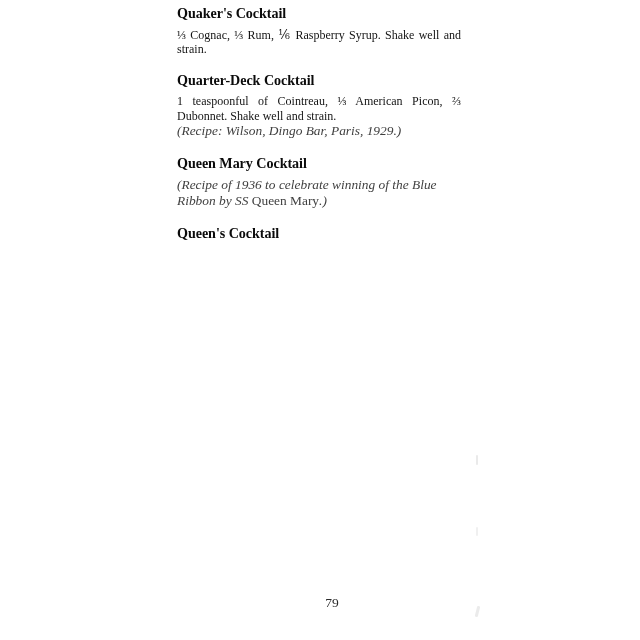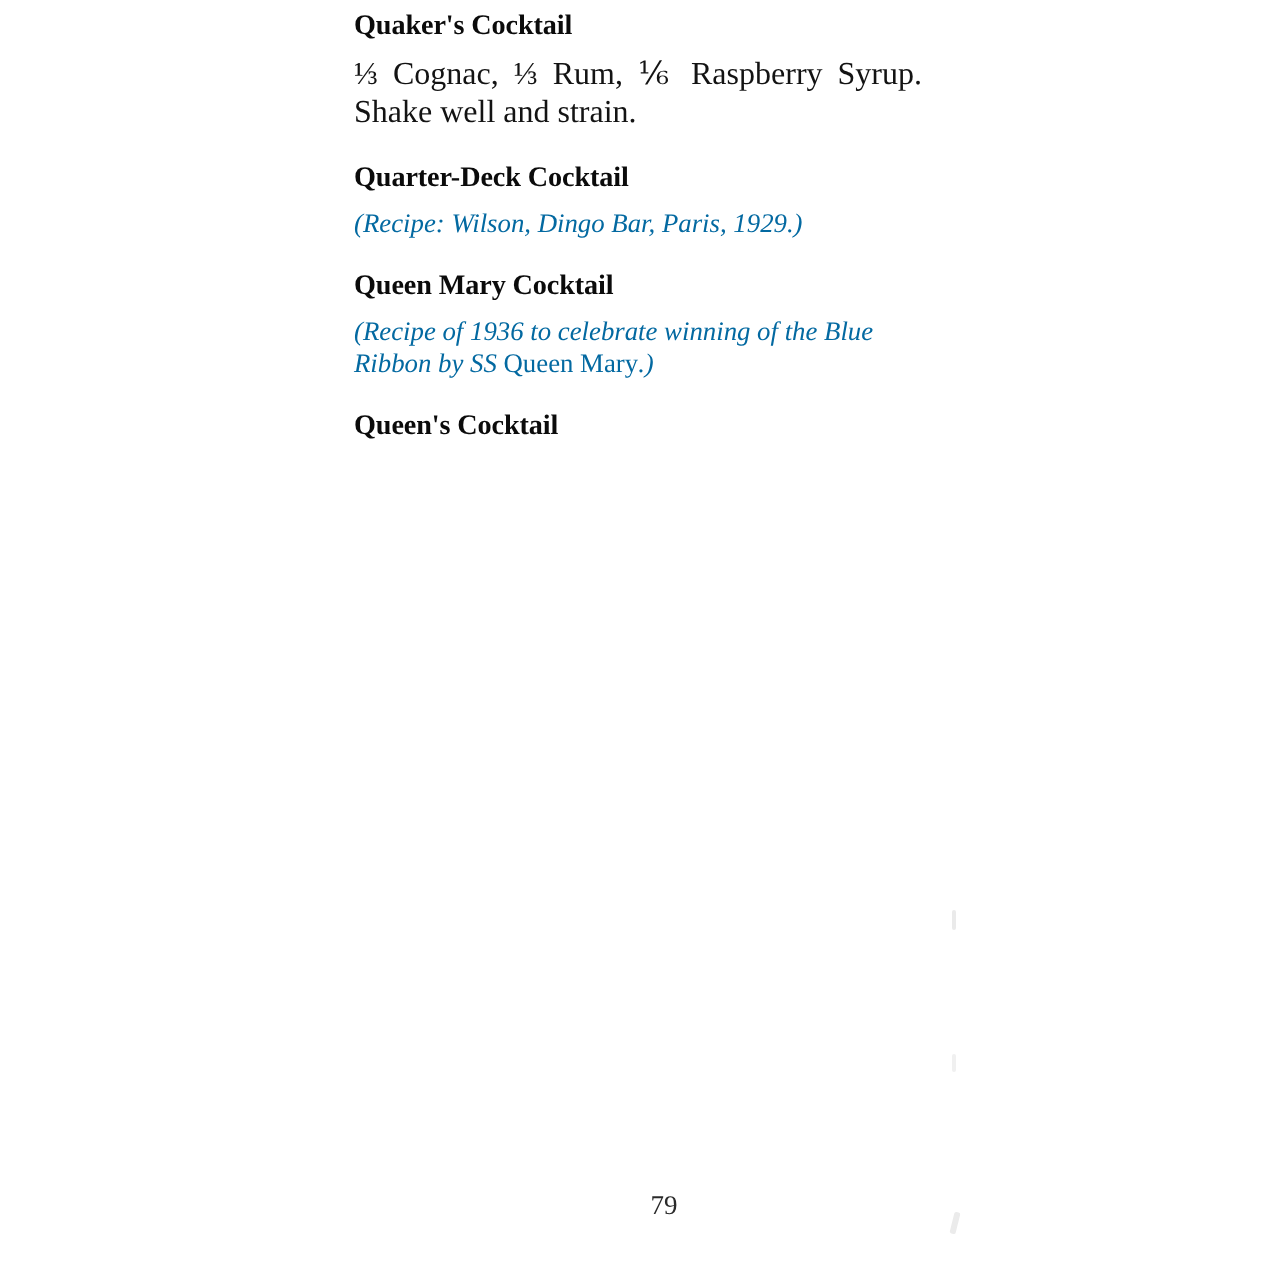--- a/index.html
+++ b/index.html
@@ -34,38 +34,38 @@
 
   .recipe-title {
     font-weight: bold;
     font-size: 14.1px;
     line-height: 1.12;
     letter-spacing: -0.05px;
     margin: 0 0 6px 0;
     color: #0b0b0b;
   }
   .recipe-body {
-    font-size: 16px;
+    font-size: 12px;
     line-height: 1.205;
     text-align: justify;
     text-justify: inter-word;
     margin: 0;
     color: #131313;
     hyphens: manual;
   }
   .recipe-body.last-line-left {
     text-align-last: left;
   }
   .recipe-note {
     font-size: 13.4px;
     line-height: 1.205;
     font-style: italic;
     text-align: left;
     margin: 0;
-    color: #0369a1;
+    color: #404040;
   }
   .roman-in-italic {
     font-style: normal;
     margin-top: 26px;
   }
   .page-number {
     position: absolute;
     left: 0;
     top: 595px;
     width: 640px;
@@ -91,20 +91,21 @@
 <div class="page">
   <div class="content">
 
     <div class="recipe">
       <h2 class="recipe-title">Quaker's Cocktail</h2>
       <p class="recipe-body last-line-left">⅓ Cognac, ⅓ Rum, ⅙ Raspberry Syrup. Shake well and strain.</p>
     </div>
 
     <div class="recipe">
       <h2 class="recipe-title">Quarter-Deck Cocktail</h2>
+      <p class="recipe-body last-line-left">1 teaspoonful of Cointreau, ⅓ American Picon, ⅔ Dubonnet. Shake well and strain.</p>
       <p class="recipe-note">(Recipe: Wilson, Dingo Bar, Paris, 1929.)</p>
     </div>
 
     <div class="recipe">
       <h2 class="recipe-title">Queen Mary Cocktail</h2>
       <p class="recipe-note"><span>(Recipe of 1936 to celebrate winning of the Blue Ribbon by SS </span><span class="roman-in-italic">Queen Mary</span><span>.)</span></p>
     </div>
 
     <div class="recipe">
       <h2 class="recipe-title">Queen's Cocktail</h2>

